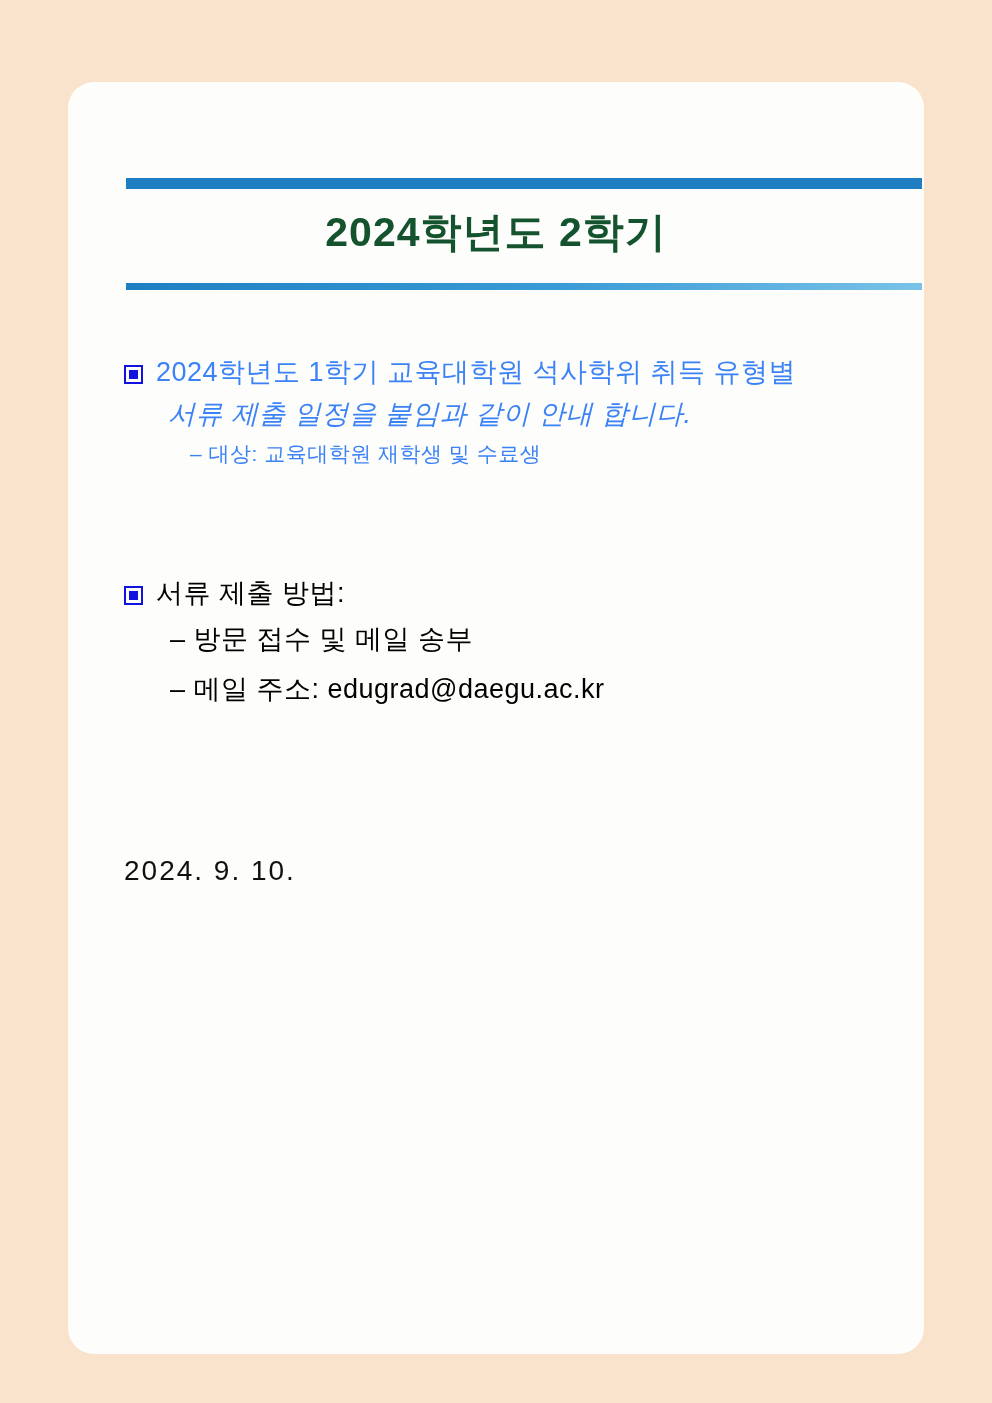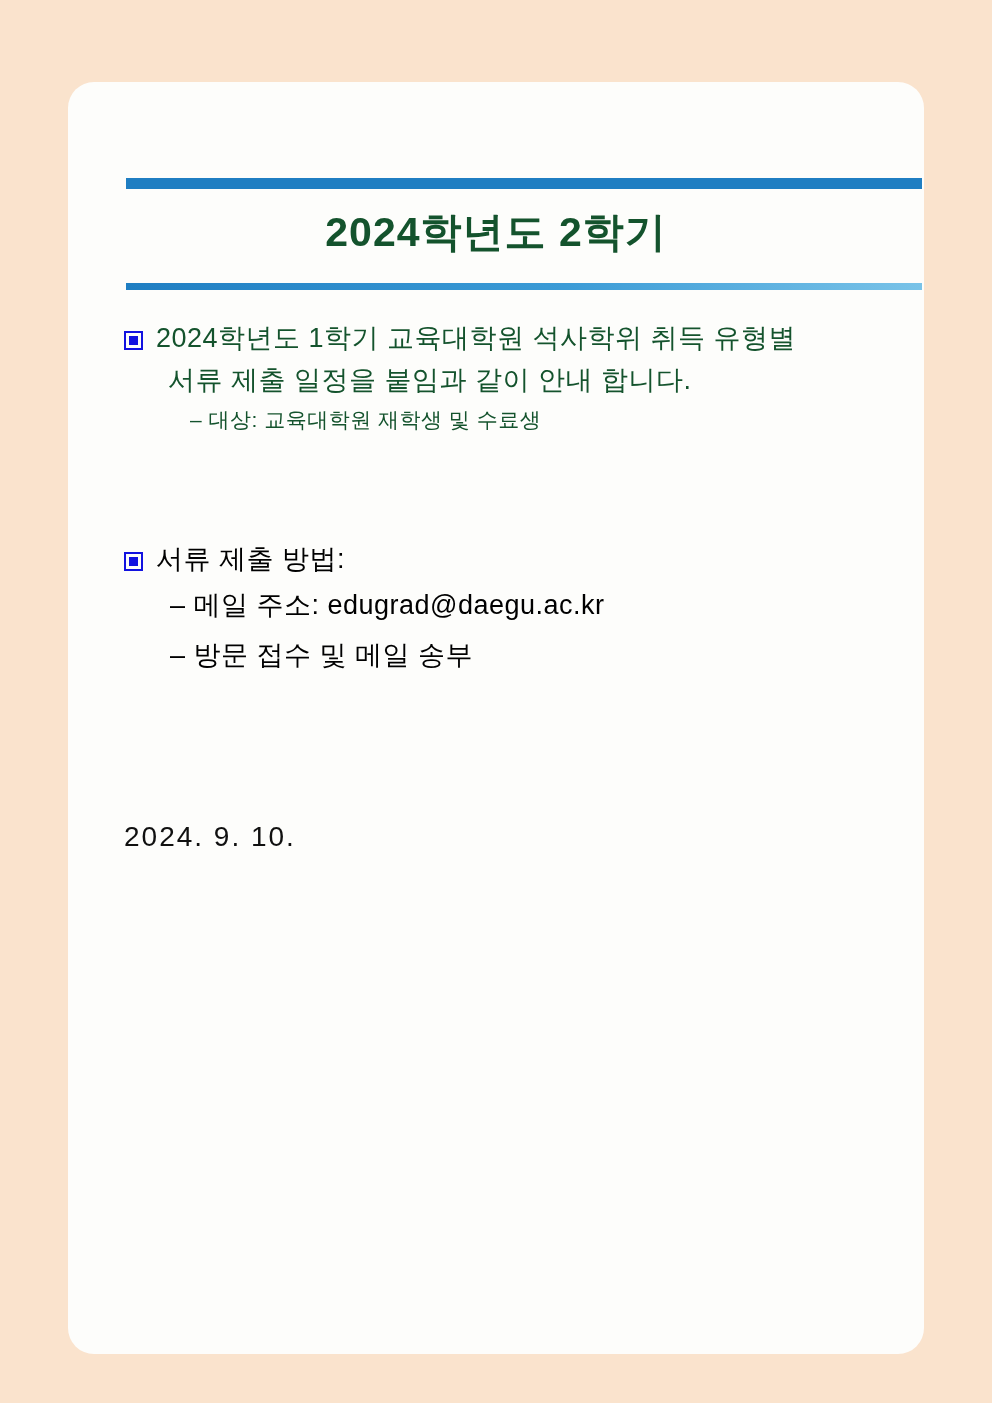--- a/index.html
+++ b/index.html
@@ -53,22 +53,22 @@
     line-height: 1.35;
   }
   .title-line2 {
     color: #1212e0;
     font-weight: bold;
     font-size: 41px;
     letter-spacing: 1px;
     line-height: 1.35;
   }
   .body-block {
-    margin-top: 28px;
-    color: #14532d;
+    margin-top: 62px;
+    color: #3b82f6;
   }
   .bullet-row {
     display: flex;
     align-items: flex-start;
     font-size: 27px;
     line-height: 1.55;
     letter-spacing: 0.5px;
   }
   .sq {
     display: inline-block;
@@ -91,20 +91,21 @@
     background: #1212e0;
   }
   .bullet-text {
     flex: 1 1 auto;
   }
   .cont-line {
     margin-left: 44px;
     font-size: 27px;
     line-height: 1.55;
     letter-spacing: 0.5px;
+    font-style: italic;
   }
   .dash-line {
     margin-left: 66px;
     font-size: 21px;
     line-height: 1.75;
     letter-spacing: 0.5px;
   }
   .gap-lg { height: 96px; }
   .section2 { margin-top: 4px; }
   .dash-line2 {
@@ -152,22 +153,22 @@
       <div class="dash-line">– 대상: 교육대학원 재학생 및 수료생</div>
     </div>
 
     <div class="gap-lg"></div>
 
     <div class="section2">
       <div class="bullet-row">
         <span class="sq"></span>
         <span class="bullet-text">서류 제출 방법:</span>
       </div>
+      <div class="dash-line2">– 방문 접수 및 메일 송부</div>
       <div class="dash-line2">– 메일 주소: edugrad@daegu.ac.kr</div>
-      <div class="dash-line2">– 방문 접수 및 메일 송부</div>
     </div>
 
     <div class="footer">
       <div class="date">2024. 9. 10.</div>
     </div>
 
   </div>
 </div>
 
 </body></html>

